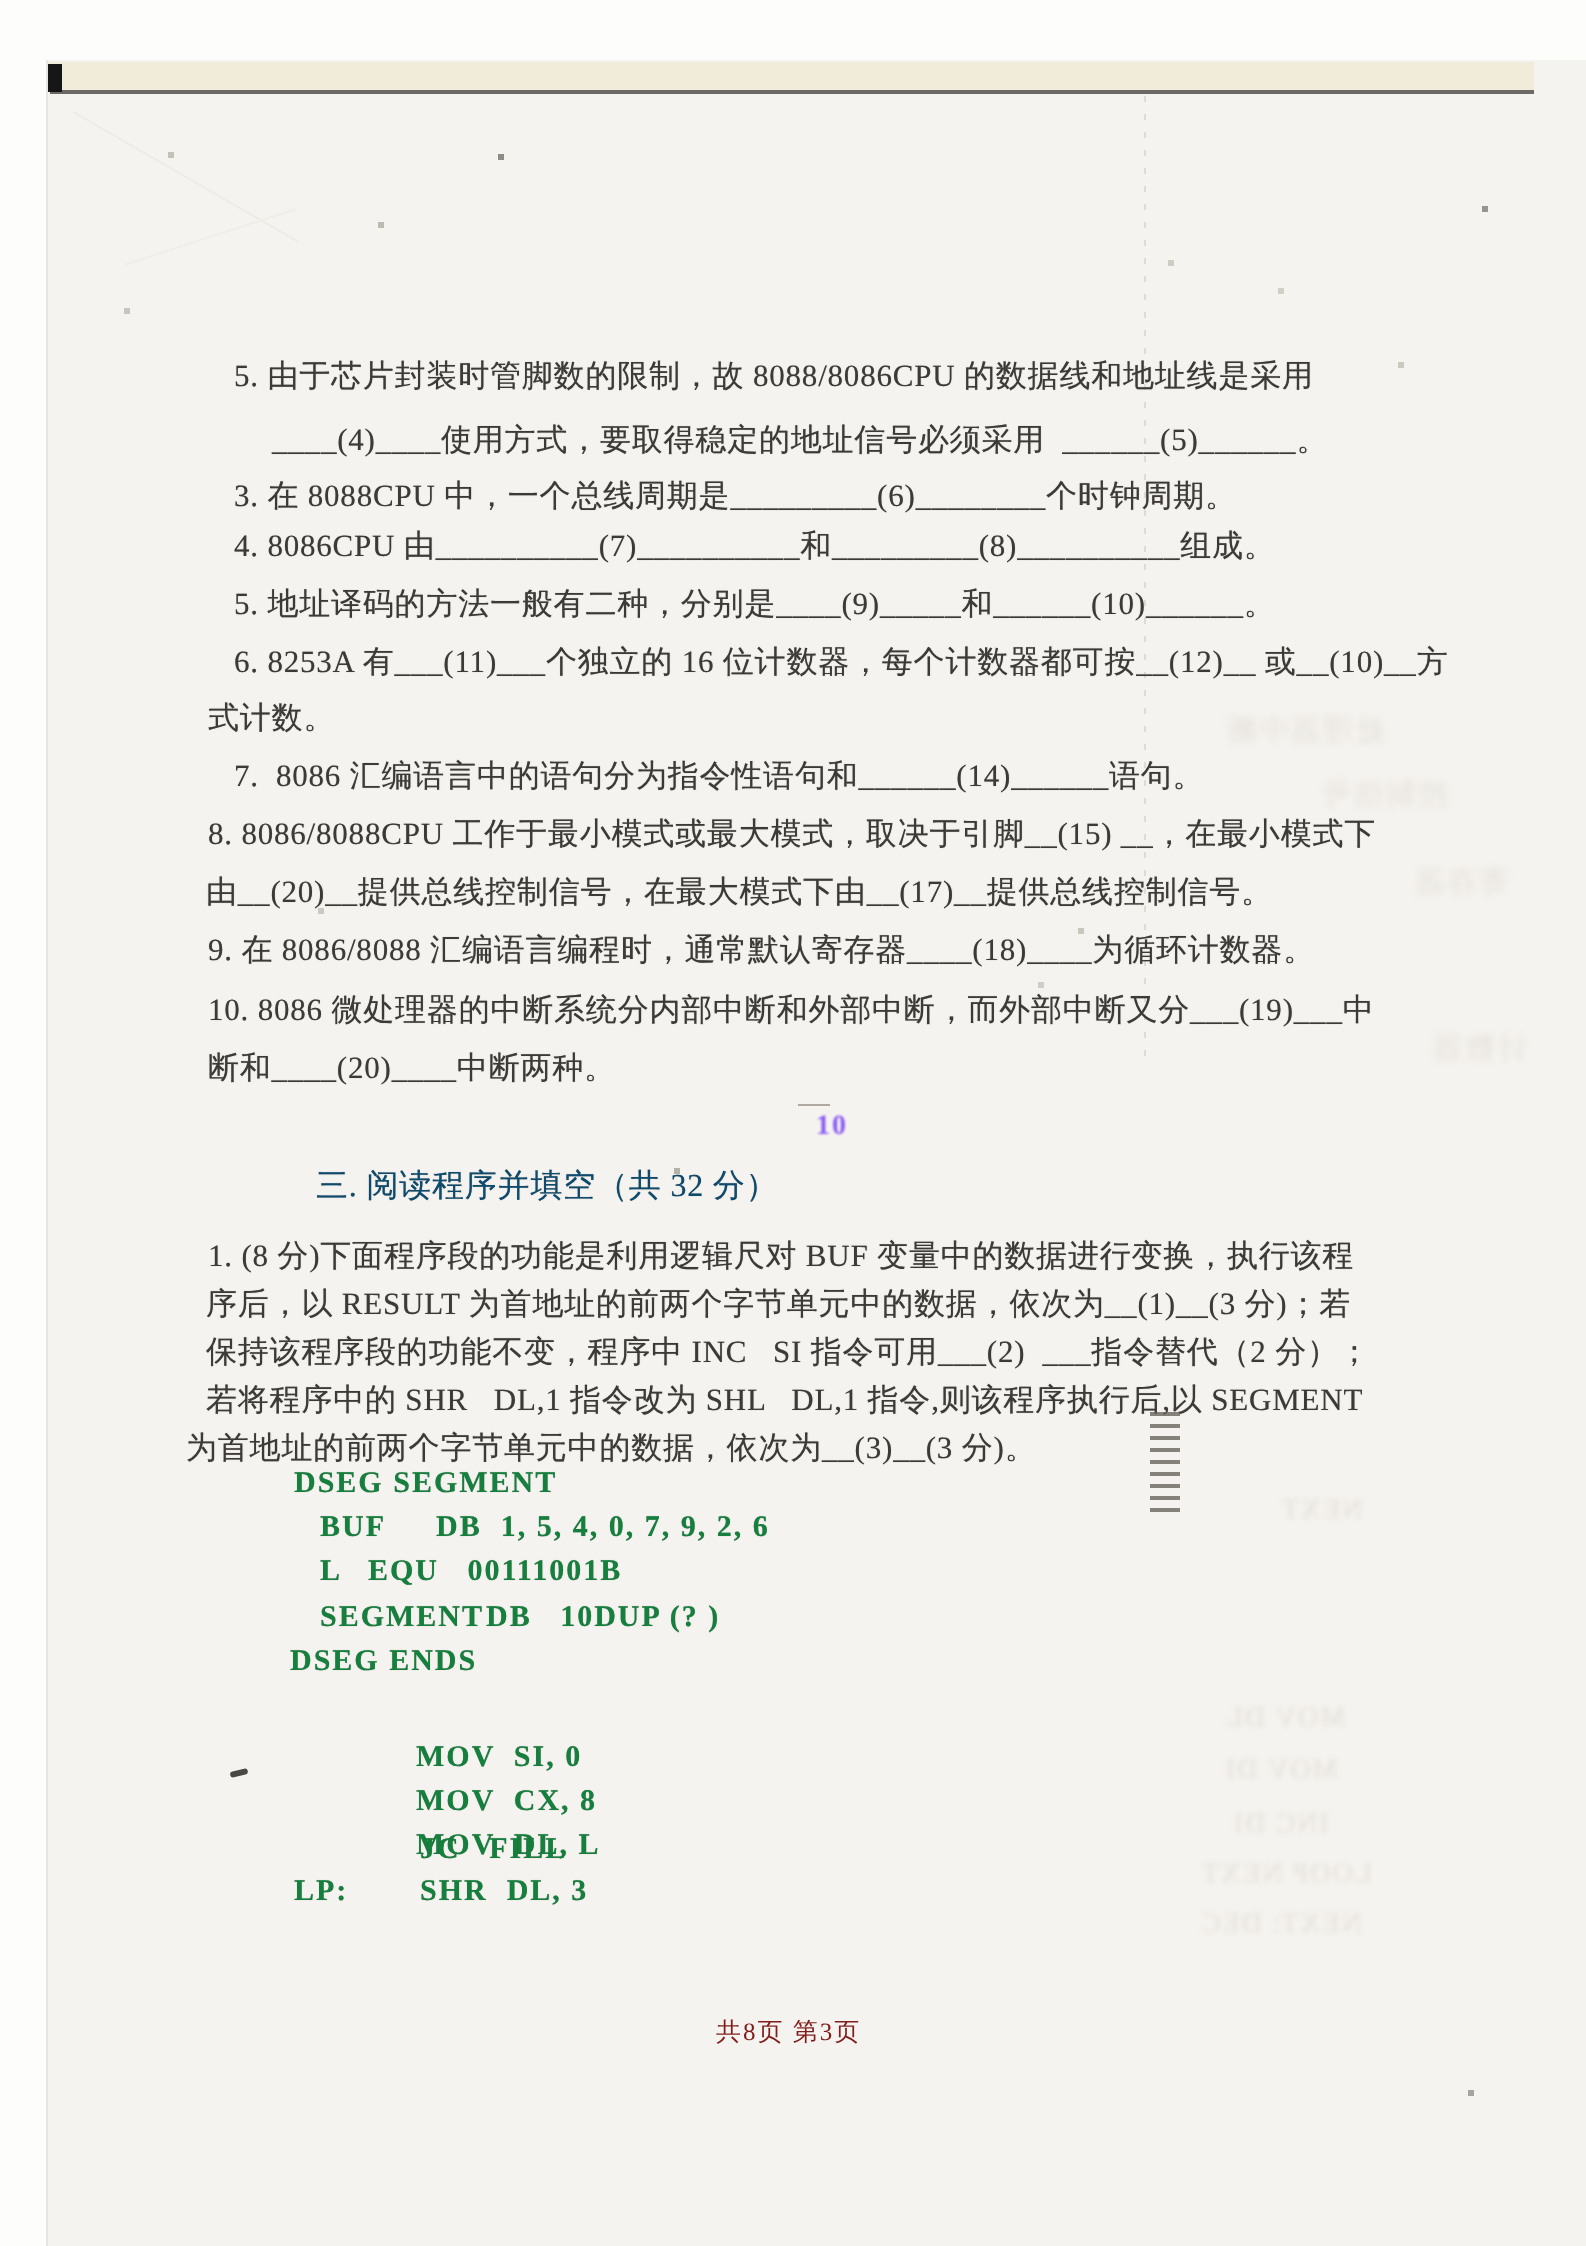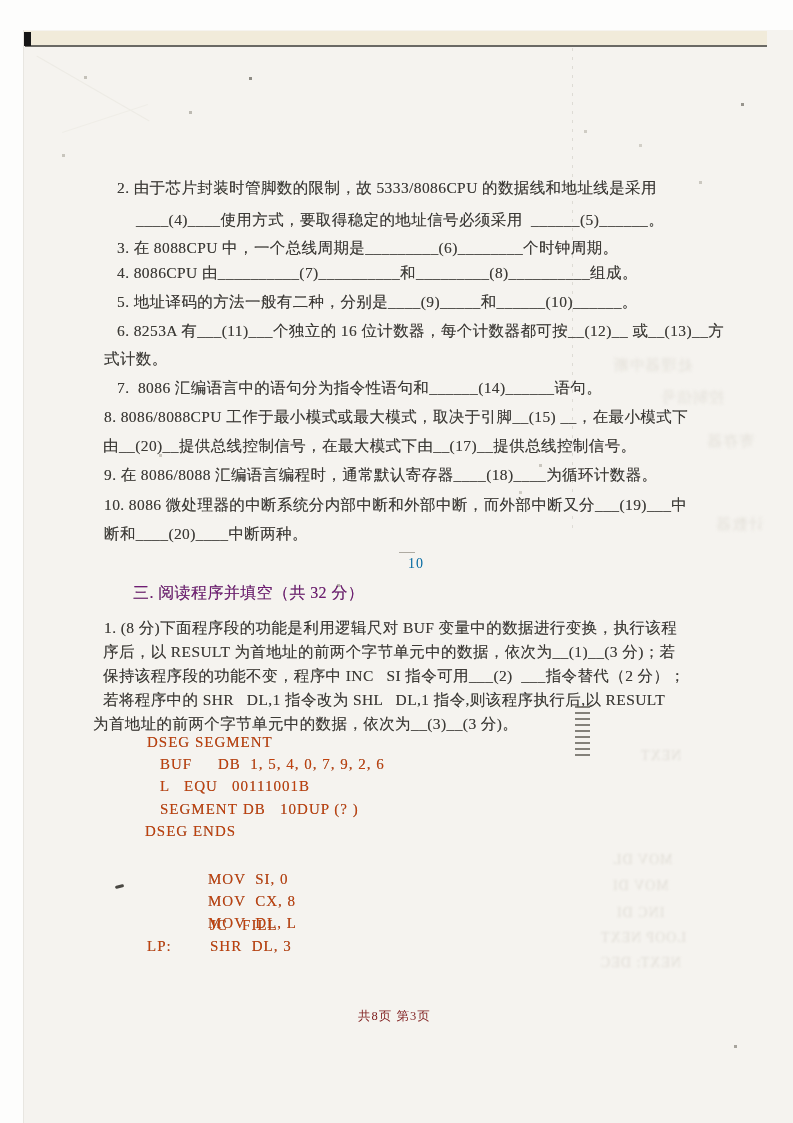--- a/index.html
+++ b/index.html
@@ -13,24 +13,24 @@
   .page-edge{position:absolute;left:23px;top:30px;width:1px;height:1093px;background:#e8e6e1;}
   .cream-strip{position:absolute;left:24px;top:31px;width:743px;height:14px;background:#f1ebda;}
   .top-rule{position:absolute;left:25px;top:45px;width:742px;height:2px;background:#6a6964;}
   .corner-mark{position:absolute;left:24px;top:32px;width:7px;height:14px;background:#161616;}
   .crease-v{position:absolute;left:572px;top:48px;width:1px;height:482px;opacity:.75;
     background:repeating-linear-gradient(180deg,#d6d3cc 0 3px,transparent 3px 9px);}
   .fold1{position:absolute;left:28px;top:88px;width:130px;height:1px;background:#edebe5;transform:rotate(30deg);}
   .fold2{position:absolute;left:60px;top:118px;width:90px;height:1px;background:#efede7;transform:rotate(-18deg);}
   .ln{position:absolute;white-space:pre;color:#3c3a36;font-size:15.5px;letter-spacing:.4px;
       text-shadow:0 0 .4px rgba(60,58,54,.55);}
-  .code{font-size:15px;letter-spacing:1px;color:#c2410c;}
-  .sec{font-size:16px;color:#701a75;}
+  .code{font-size:15px;letter-spacing:1px;color:#15803d;font-weight:bold;}
+  .sec{font-size:16px;color:#0c4a6e;margin-left:25px;}
   .footer{position:absolute;white-space:pre;font-size:12.5px;color:#7f1d1d;letter-spacing:1px;}
-  .pgghost{position:absolute;color:#0369a1;font-size:14px;letter-spacing:1px;filter:blur(.4px);}
+  .pgghost{position:absolute;color:#8b5cf6;font-size:14px;letter-spacing:1px;filter:blur(.4px);font-weight:bold;}
   .pgdash{position:absolute;left:399px;top:552px;width:16px;height:1px;background:#aeaaa1;}
   .ghost{position:absolute;white-space:pre;color:#e2dfd8;font-size:14px;letter-spacing:1px;
     transform:scaleX(-1);filter:blur(1.2px);}
   .ghost-cn{font-size:15px;color:#e4e1da;filter:blur(1.6px);}
   .smudge{position:absolute;left:575px;top:702px;width:15px;height:55px;opacity:.75;filter:blur(.3px);
     background:repeating-linear-gradient(180deg,transparent 0 4px,#5f5b53 4px 6px);}
   .ink-dash{position:absolute;left:115px;top:885px;width:9px;height:3px;background:#4a4843;
     border-radius:2px;transform:rotate(-14deg);}
   .specks{position:absolute;left:0;top:0;width:1px;height:1px;background:transparent;
     box-shadow:85px 77px 0 1px #c4c1b9, 190px 112px 0 1px #bdbab2, 63px 155px 0 1px #c8c5bd,
@@ -46,42 +46,42 @@
 <div class="margin-left"></div>
 <div class="page-edge"></div>
 <div class="cream-strip"></div>
 <div class="top-rule"></div>
 <div class="corner-mark"></div>
 <div class="crease-v"></div>
 <div class="fold1"></div>
 <div class="fold2"></div>
 <div class="specks"></div>
 
-<div class="ln" style="top:178px;left:117px">2. 由于芯片封装时管脚数的限制，故 5333/8086CPU 的数据线和地址线是采用</div>
+<div class="ln" style="top:178px;left:117px">5. 由于芯片封装时管脚数的限制，故 8088/8086CPU 的数据线和地址线是采用</div>
 <div class="ln" style="top:210px;left:136px">____(4)____使用方式，要取得稳定的地址信号必须采用  ______(5)______。</div>
 <div class="ln" style="top:238px;left:117px">3. 在 8088CPU 中，一个总线周期是_________(6)________个时钟周期。</div>
 <div class="ln" style="top:263px;left:117px">4. 8086CPU 由__________(7)__________和_________(8)__________组成。</div>
 <div class="ln" style="top:292px;left:117px">5. 地址译码的方法一般有二种，分别是____(9)_____和______(10)______。</div>
-<div class="ln" style="top:321px;left:117px">6. 8253A 有___(11)___个独立的 16 位计数器，每个计数器都可按__(12)__ 或__(13)__方</div>
+<div class="ln" style="top:321px;left:117px">6. 8253A 有___(11)___个独立的 16 位计数器，每个计数器都可按__(12)__ 或__(10)__方</div>
 <div class="ln" style="top:349px;left:104px">式计数。</div>
 <div class="ln" style="top:378px;left:117px">7.  8086 汇编语言中的语句分为指令性语句和______(14)______语句。</div>
 <div class="ln" style="top:407px;left:104px">8. 8086/8088CPU 工作于最小模式或最大模式，取决于引脚__(15) __，在最小模式下</div>
 <div class="ln" style="top:436px;left:103px">由__(20)__提供总线控制信号，在最大模式下由__(17)__提供总线控制信号。</div>
 <div class="ln" style="top:465px;left:104px">9. 在 8086/8088 汇编语言编程时，通常默认寄存器____(18)____为循环计数器。</div>
 <div class="ln" style="top:495px;left:104px">10. 8086 微处理器的中断系统分内部中断和外部中断，而外部中断又分___(19)___中</div>
 <div class="ln" style="top:524px;left:104px">断和____(20)____中断两种。</div>
 
 <div class="pgdash"></div>
 <div class="pgghost" style="top:556px;left:408px">10</div>
 
 <div class="ln sec" style="top:583px;left:133px">三. 阅读程序并填空（共 32 分）</div>
 <div class="ln" style="top:618px;left:104px">1. (8 分)下面程序段的功能是利用逻辑尺对 BUF 变量中的数据进行变换，执行该程</div>
 <div class="ln" style="top:642px;left:103px">序后，以 RESULT 为首地址的前两个字节单元中的数据，依次为__(1)__(3 分)；若</div>
 <div class="ln" style="top:666px;left:103px">保持该程序段的功能不变，程序中 INC   SI 指令可用___(2)  ___指令替代（2 分）；</div>
-<div class="ln" style="top:690px;left:103px">若将程序中的 SHR   DL,1 指令改为 SHL   DL,1 指令,则该程序执行后,以 RESULT</div>
+<div class="ln" style="top:690px;left:103px">若将程序中的 SHR   DL,1 指令改为 SHL   DL,1 指令,则该程序执行后,以 SEGMENT</div>
 <div class="ln" style="top:714px;left:93px">为首地址的前两个字节单元中的数据，依次为__(3)__(3 分)。</div>
 
 <div class="ln code" style="top:734px;left:147px">DSEG SEGMENT</div>
 <div class="ln code" style="top:756px;left:160px">BUF</div>
 <div class="ln code" style="top:756px;left:218px">DB  1, 5, 4, 0, 7, 9, 2, 6</div>
 <div class="ln code" style="top:778px;left:160px">L</div>
 <div class="ln code" style="top:778px;left:184px">EQU   00111001B</div>
 <div class="ln code" style="top:801px;left:160px">SEGMENT</div>
 <div class="ln code" style="top:801px;left:243px">DB   10DUP (? )</div>
 <div class="ln code" style="top:823px;left:145px">DSEG ENDS</div>

